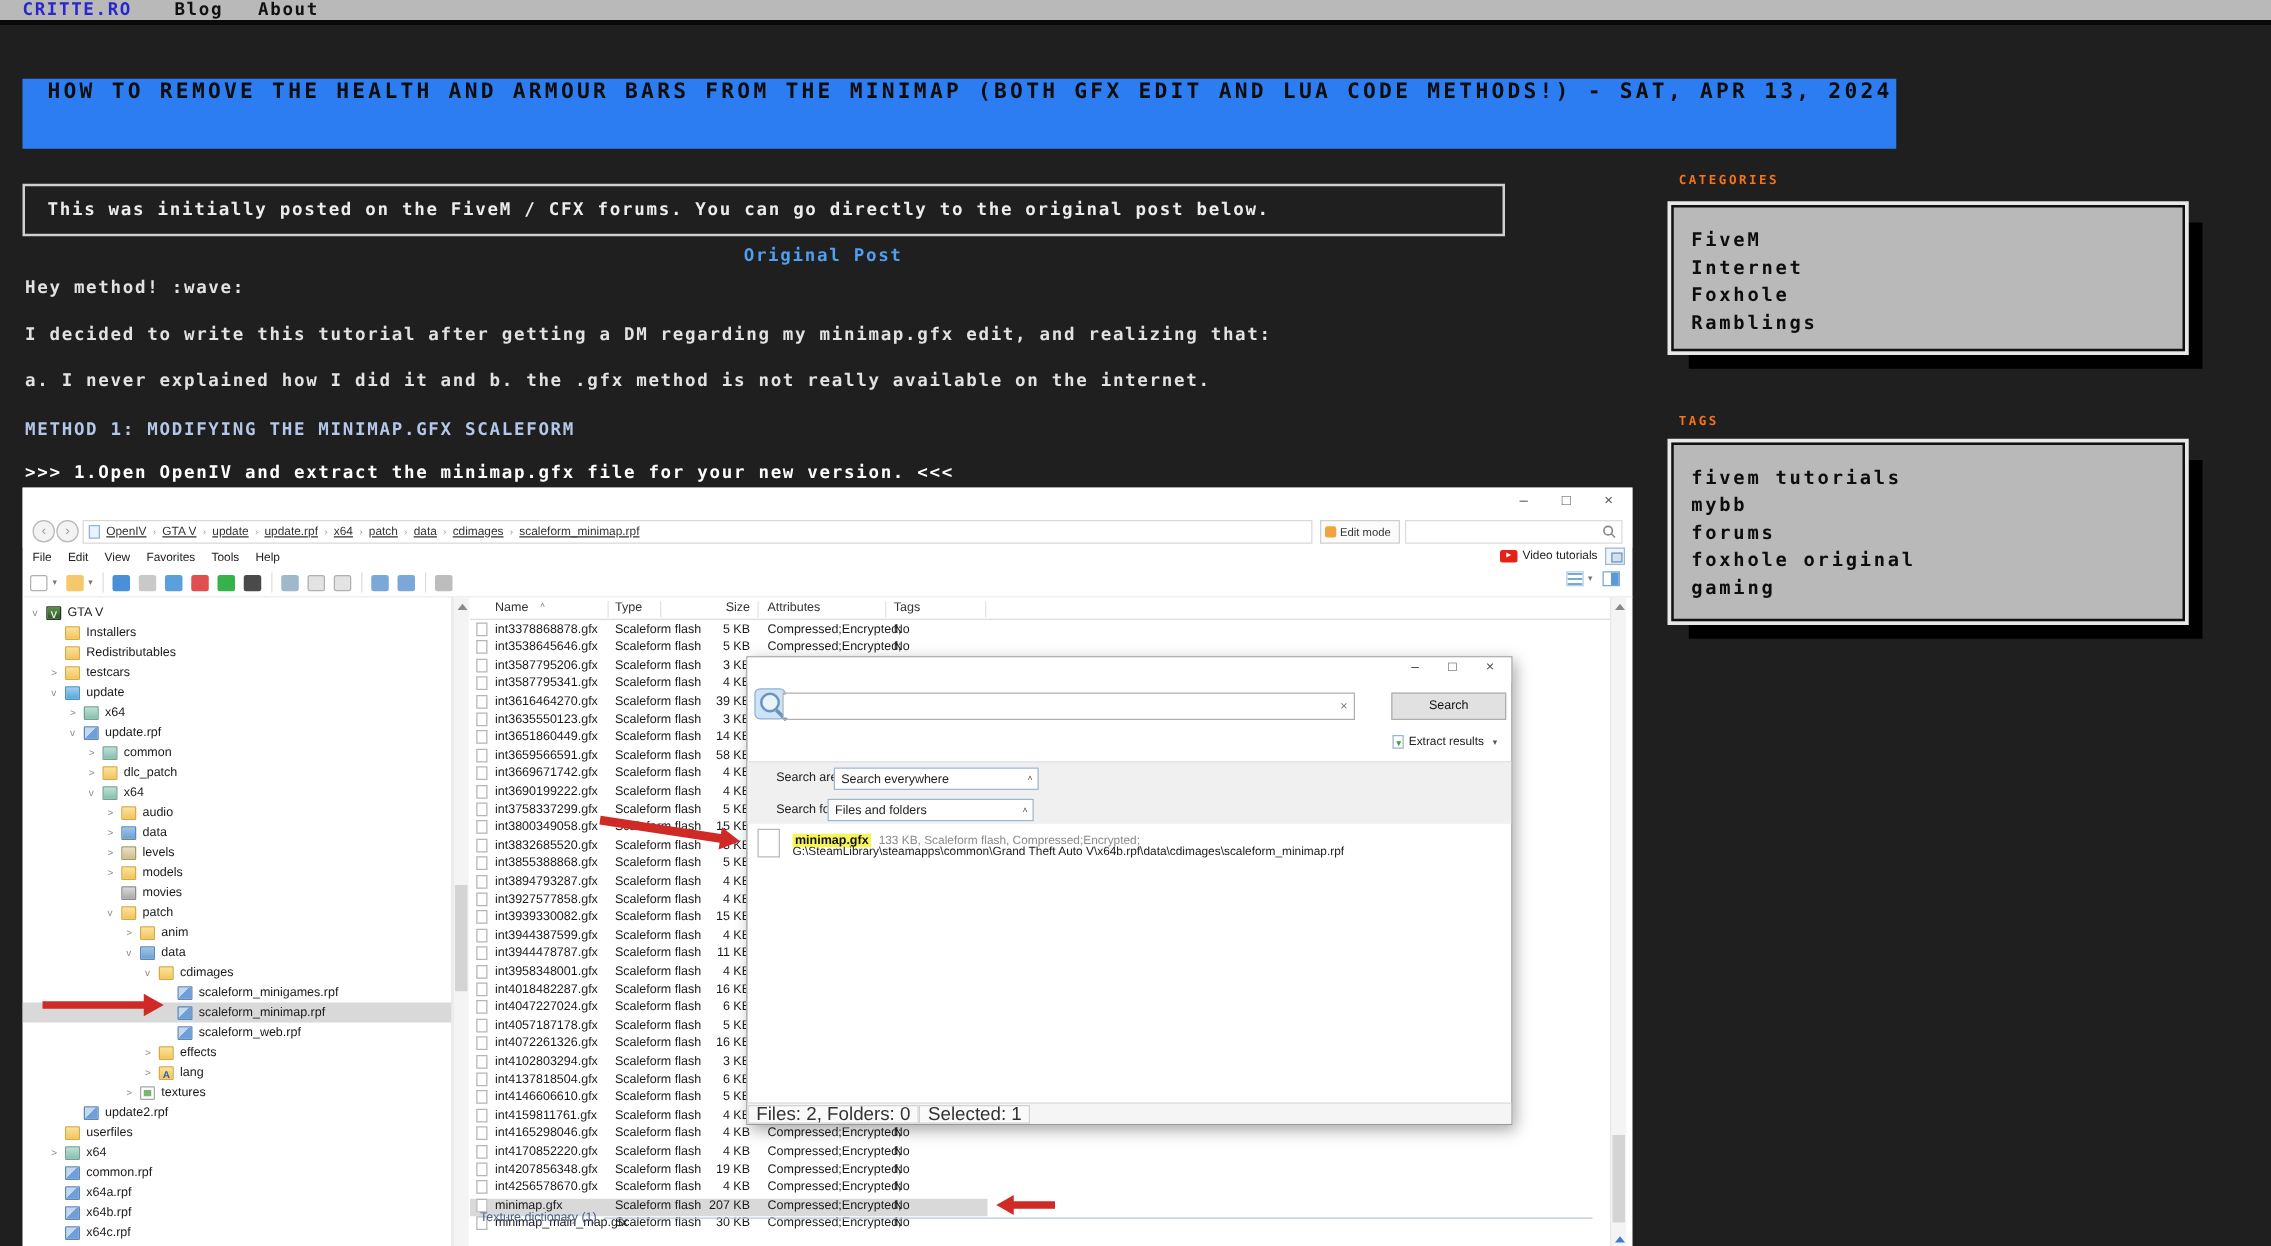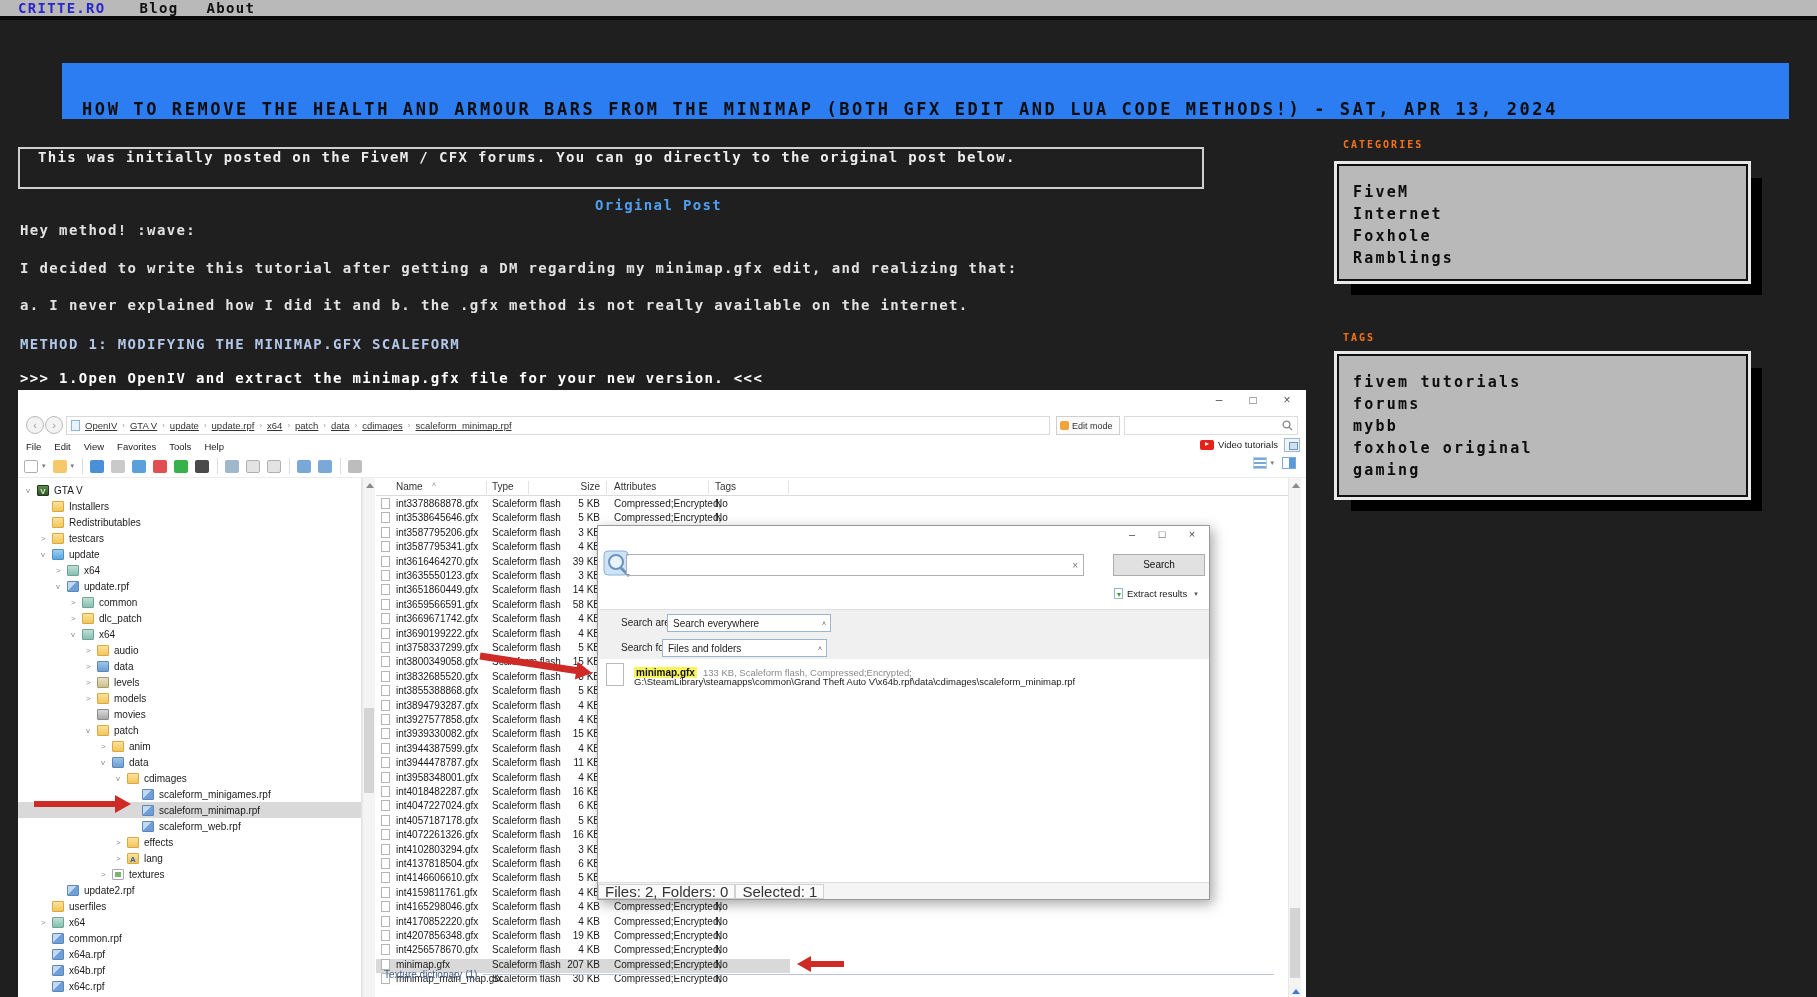--- a/index.html
+++ b/index.html
@@ -13,30 +13,30 @@
   .topnav {
     position:absolute; left:0; top:0; width:1817px; height:20px;
     background:#b9b9b9; border-bottom:4px solid #0a0a0a;
     display:flex; align-items:center; padding-left:18px;
     font-size:14px; letter-spacing:1.3px; color:#111;
   }
   .brand { color:#2727cc; margin-right:34px; cursor:pointer; }
   .navitem { margin-right:28px; cursor:pointer; }
   
   .banner {
-    position:absolute; left:18px; top:63px; width:1727px; height:56px;
+    position:absolute; left:18px; top:63px; width:1499px; height:56px;
     background:#2c7df1; color:#0d0d0d;
-    display:flex; align-items:flex-end; padding-left:20px;
-    font-size:17px; letter-spacing:2.6px; white-space:nowrap; overflow:hidden;margin-left:44px;
+    display:flex; align-items:flex-start; padding-left:20px;
+    font-size:17px; letter-spacing:2.6px; white-space:nowrap; overflow:hidden;
   }
   
   .notice {
     position:absolute; left:18px; top:147px; width:1186px; height:42px;
     border:2px solid #cfcfcf; color:#ececec;
-    display:flex; align-items:flex-start; padding-left:18px;
+    display:flex; align-items:center; padding-left:18px;
     font-size:14px; letter-spacing:1.35px; white-space:nowrap;
   }
   .origlink {
     position:absolute; left:18px; top:197px; width:1281px; text-align:center;
     color:#4f9ff0; font-size:14px; letter-spacing:1.35px; cursor:pointer;
   }
   .para { position:absolute; left:20px; color:#e2e2e2; font-size:14px; letter-spacing:1.35px; white-space:nowrap; }
   .p0 { top:222px; } .p1 { top:260px; } .p2 { top:297px; }
   .method { position:absolute; left:20px; top:336px; color:#b3c7e8; font-size:14px; letter-spacing:1.35px; white-space:nowrap; }
   .step { position:absolute; left:20px; top:370px; color:#ffffff; font-size:14px; letter-spacing:1.35px; white-space:nowrap; }
@@ -197,22 +197,22 @@
   <div class="sidehead cats-head">CATEGORIES</div>
   <div class="sidebox cats-box" id="cats-box">
       <div class="sideitem">FiveM</div>
       <div class="sideitem">Internet</div>
       <div class="sideitem">Foxhole</div>
       <div class="sideitem">Ramblings</div>
     </div>
   <div class="sidehead tags-head">TAGS</div>
   <div class="sidebox tags-box" id="tags-box">
       <div class="sideitem">fivem tutorials</div>
+      <div class="sideitem">mybb</div>
       <div class="sideitem">forums</div>
-      <div class="sideitem">mybb</div>
       <div class="sideitem">foxhole original</div>
       <div class="sideitem">gaming</div>
     </div>
 
   <div class="shot">
 
     <div class="titlebar">
       <span class="winctl" style="right:72px">–</span>
       <span class="winctl" style="right:38px">□</span>
       <span class="winctl" style="right:4px">×</span>

